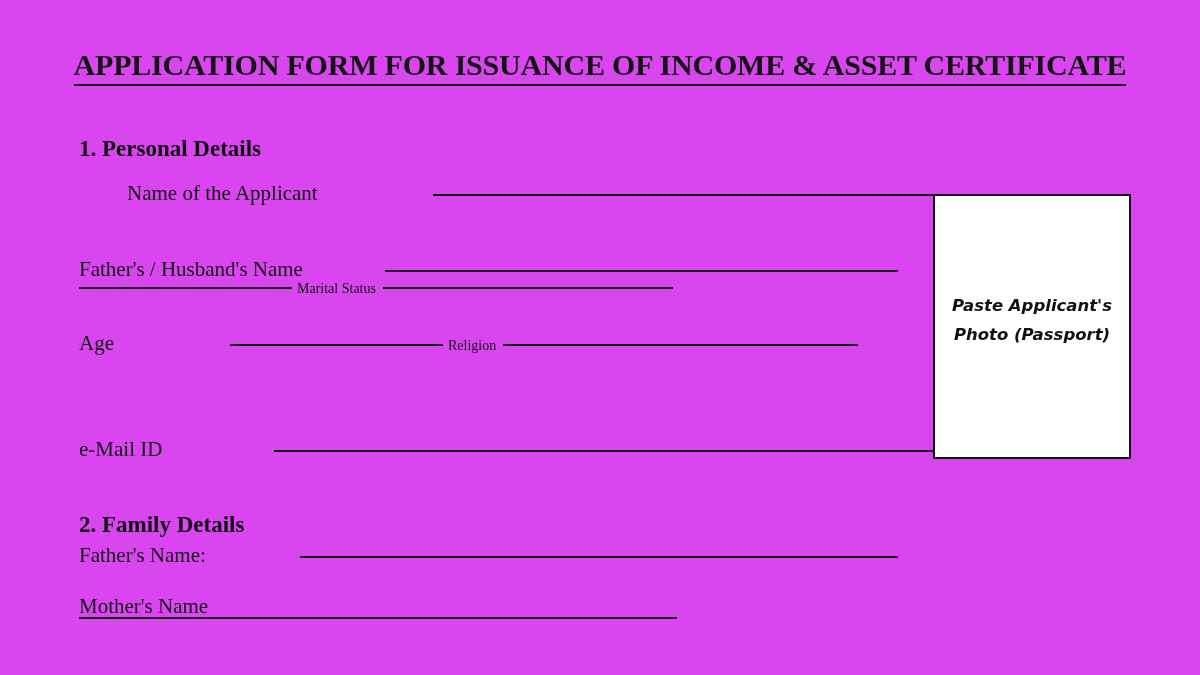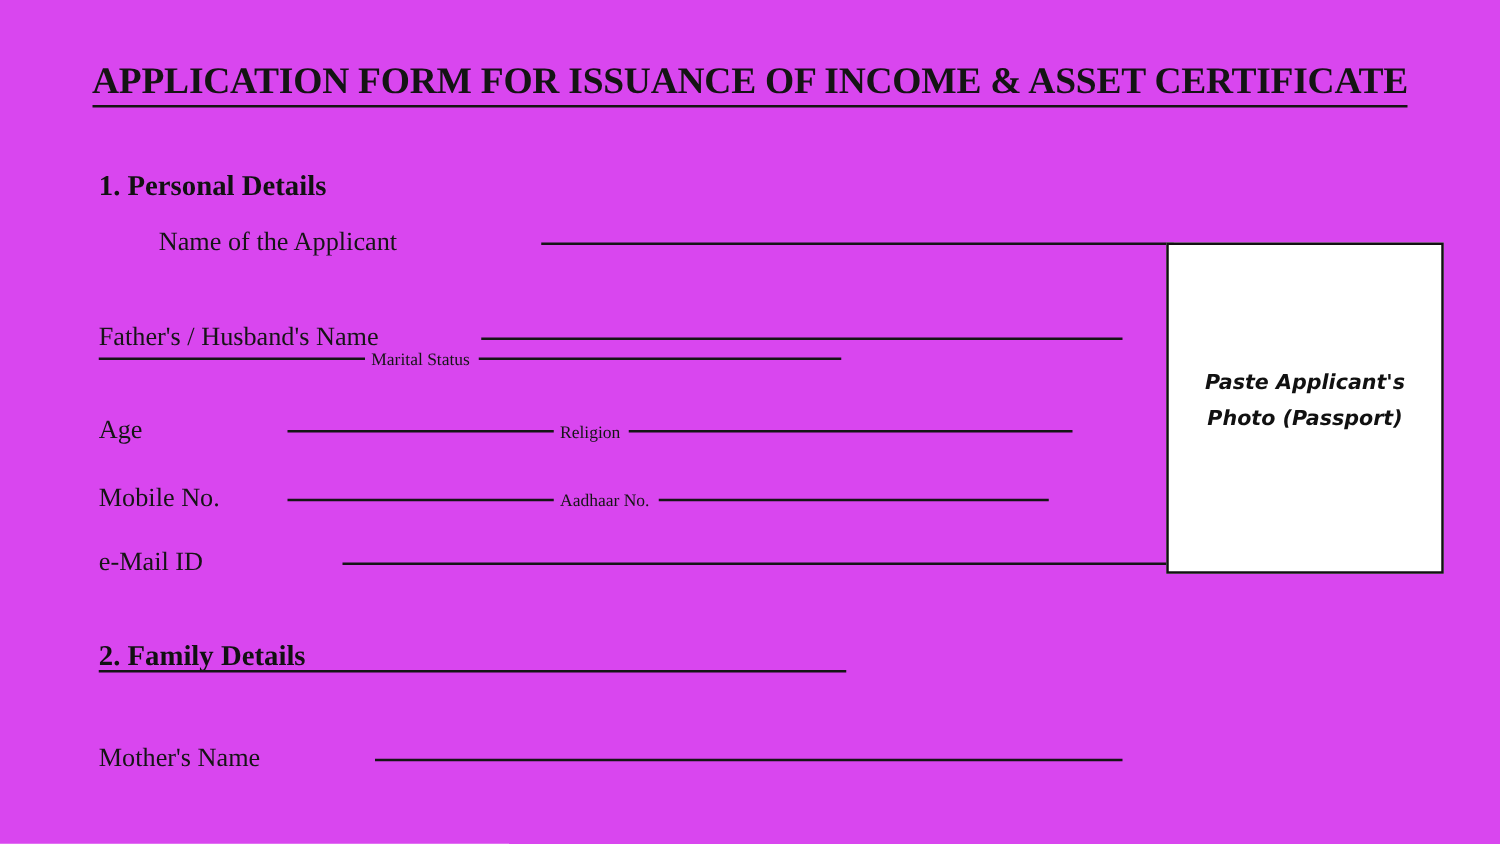--- a/index.html
+++ b/index.html
@@ -79,21 +79,21 @@
   .gap-sm { display: inline-block; width: 7px; }
 
   
   #row-name      { top: 178px; margin-left: 48px; }
   #row-father    { top: 230px; margin-top: 24px; }
   #row-gender    { top: 281px; }
   #row-age       { top: 328px; }
   #row-mobile    { top: 383px; }
   #row-email     { top: 434px; gap: 44px; }
   #row-fname     { top: 540px; }
-  #row-mname     { top: 591px; }
+  #row-mname     { top: 591px; flex-direction: column; }
 
   
   .lab-col-a { display: inline-block; width: 306px; }  
   .lab-col-b { display: inline-block; width: 151px; }  
   .lab-col-c { display: inline-block; width: 221px; }  
 
   
   .rule-long   { width: 506px; }   
   .rule-long2  { width: 513px; }   
   .rule-half   { width: 213px; }   
@@ -107,21 +107,21 @@
     font-size: 14px;
     color: #151515;
     padding-left: 5px;
   }
 
   
   .photo-box {
     position: absolute;
     left: 933px;
     top: 194px;
-    width: 222px;
+    width: 198px;
     height: 265px;
     border: 2px solid #111111;
     box-sizing: border-box;
     display: flex;
     flex-direction: column;
     align-items: center;
     justify-content: center;
     background: #ffffff;
   }
   .photo-box-text {
@@ -166,36 +166,30 @@
   </div>
 
   <div class="field-row" id="row-age">
     <span class="label lab-col-b">Age</span>
     <span class="rule rule-half"></span>
     <span class="second-label">Religion</span>
     <span class="gap-sm"></span>
     <span class="rule rule-right2"></span>
   </div>
 
-  <div class="field-row" id="row-mobile">
-    <span class="label lab-col-b">Mobile No.</span>
-    <span class="rule rule-half"></span>
-    <span class="second-label">Aadhaar No.</span>
-    <span class="gap-sm"></span>
-    <span class="rule rule-right3"></span>
-  </div>
 
   <div class="field-row" id="row-email">
     <span class="label lab-col-b">e-Mail ID</span>
     <span class="rule rule-email"></span>
   </div>
 
   <div class="section-heading" id="sec-family">2. Family Details</div>
 
   <div class="field-row" id="row-fname">
+    <span class="label lab-col-c">Father's Name:</span>
     <span class="rule rule-family"></span>
   </div>
 
   <div class="field-row" id="row-mname">
     <span class="label lab-col-c">Mother's Name</span>
     <span class="rule rule-family"></span>
   </div>
 
   <div class="photo-box">
     <div class="photo-box-text">Paste Applicant's</div>

